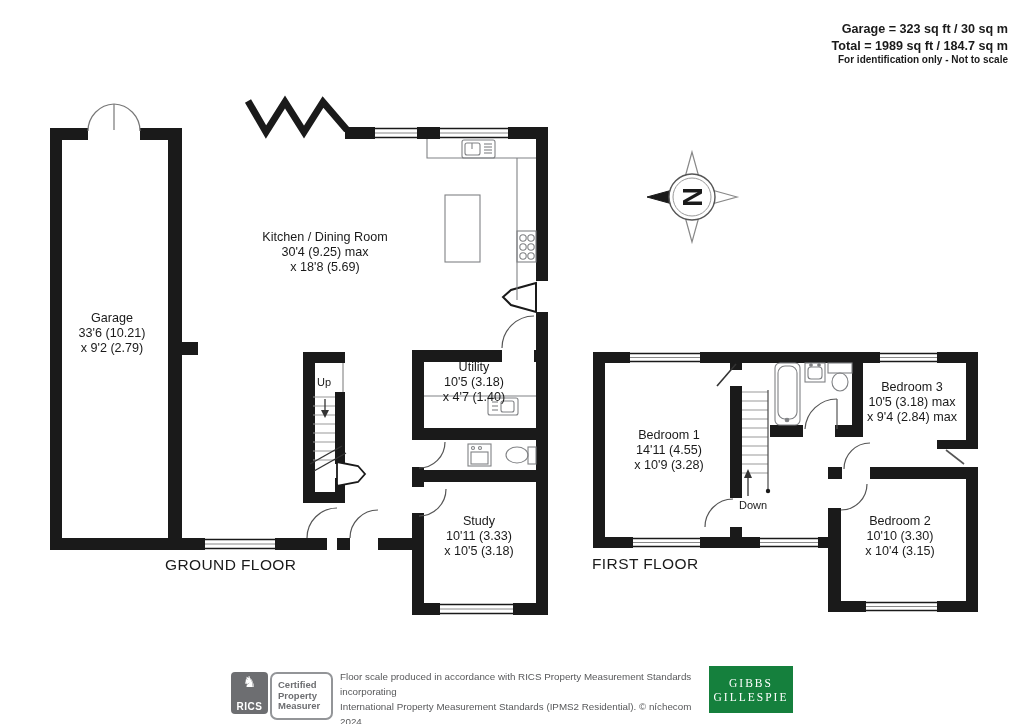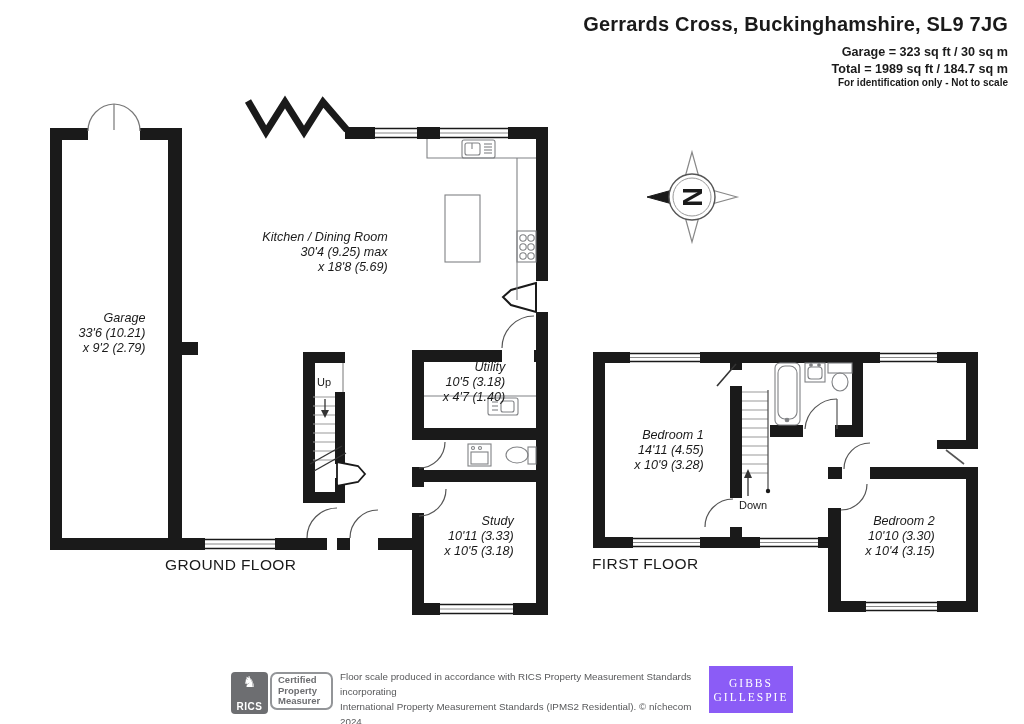--- a/index.html
+++ b/index.html
@@ -7,38 +7,38 @@
           font-family:"Liberation Sans", sans-serif;color:#1a1a1a;}
   .plan-svg{position:absolute;left:0;top:0;}
 
   
   .header{position:absolute;top:13px;right:16px;text-align:right;}
   .header .title{font-size:20px;font-weight:700;letter-spacing:0.2px;}
   .header .area-lines{margin-top:8px;font-size:12.6px;font-weight:700;line-height:16.5px;}
   .header .id-note{margin-top:0;font-size:10px;font-weight:700;}
 
   
-  .room-label{position:absolute;transform:translateX(-50%);text-align:right;
-              font-size:12.6px;line-height:15.2px;white-space:nowrap;font-style:italic;}
+  .room-label{position:absolute;transform:translateX(-50%);text-align:center;
+              font-size:12.6px;line-height:15.2px;white-space:nowrap;}
   .floor-label{position:absolute;font-size:15.5px;letter-spacing:0.4px;}
   .stair-label{position:absolute;transform:translateX(-50%);font-size:11px;}
 
   
   .footer-rics{position:absolute;left:231px;top:672px;width:37px;height:42px;background:#6d6e71;
                border-radius:4px;display:flex;flex-direction:column;align-items:center;
                justify-content:space-between;padding:2px 0;box-sizing:border-box;}
   .rics-emblem{color:#fff;font-size:15px;line-height:16px;font-family:"DejaVu Sans", sans-serif;}
   .rics-word{color:#fff;font-size:10px;font-weight:700;letter-spacing:0.5px;}
-  .footer-cert{position:absolute;left:270px;top:672px;width:63px;height:38px;border:2px solid #939598;
+  .footer-cert{position:absolute;left:270px;top:672px;width:63px;height:48px;border:2px solid #939598;
                border-radius:7px;box-sizing:border-box;display:flex;flex-direction:column;
                justify-content:center;padding-left:6px;font-size:9.5px;font-weight:700;
                color:#6d6e71;line-height:10.5px;}
   .footer-disclaimer{position:absolute;left:340px;top:669px;width:370px;font-size:9.8px;
                line-height:15px;color:#58595b;}
-  .footer-brand{position:absolute;left:709px;top:666px;width:84px;height:47px;background:#8b5cf6;
+  .footer-brand{position:absolute;left:709px;top:666px;width:84px;height:47px;background:#15803d;
                display:flex;flex-direction:column;align-items:center;justify-content:center;
                color:#fff;font-family:"Liberation Serif", serif;font-size:11.5px;
                letter-spacing:2px;line-height:14px;}
 </style>
 </head>
 <body>
 
 <div class="canvas">
 
   <svg class="plan-svg" width="1024" height="724" viewBox="0 0 1024 724">
@@ -293,21 +293,20 @@
       <polygon points="692,152 684,181 700,181" fill="#fff" stroke="#888" stroke-width="1.2"></polygon>
       <polygon points="737,197 708,189 708,205" fill="#fff" stroke="#888" stroke-width="1.2"></polygon>
       <polygon points="692,242 684,213 700,213" fill="#fff" stroke="#888" stroke-width="1.2"></polygon>
       <circle cx="692" cy="197" r="23" fill="#fff" stroke="#555" stroke-width="1.4"></circle>
       <circle cx="692" cy="197" r="19" fill="#fff" stroke="#999" stroke-width="1"></circle>
       <text x="692" y="197" transform="rotate(90 692 197)" text-anchor="middle" dominant-baseline="central" font-family="Liberation Sans, sans-serif" font-size="27" font-weight="bold" fill="#1a1a1a">N</text>
     </g>
   </svg>
 
   <div class="header">
-    <div class="title">Gerrards Cross, Buckinghamshire, SL9 7JG</div>
     <div class="area-lines">
       <div>Garage = 323 sq ft / 30 sq m</div>
       <div>Total = 1989 sq ft / 184.7 sq m</div>
     </div>
     <div class="id-note">For identification only - Not to scale</div>
   </div>
 
   <div class="room-label" style="left:112px;top:311px">
     <div>Garage</div>
     <div>33'6 (10.21)</div>
@@ -326,20 +325,25 @@
   <div class="room-label" style="left:479px;top:514px">
     <div>Study</div>
     <div>10'11 (3.33)</div>
     <div>x 10'5 (3.18)</div>
   </div>
   <div class="room-label" style="left:669px;top:428px">
     <div>Bedroom 1</div>
     <div>14'11 (4.55)</div>
     <div>x 10'9 (3.28)</div>
   </div>
+  <div class="room-label" style="left:912px;top:380px">
+    <div>Bedroom 3</div>
+    <div>10'5 (3.18) max</div>
+    <div>x 9'4 (2.84) max</div>
+  </div>
   <div class="room-label" style="left:900px;top:514px">
     <div>Bedroom 2</div>
     <div>10'10 (3.30)</div>
     <div>x 10'4 (3.15)</div>
   </div>
 
   <div class="stair-label" style="left:324px;top:376px">Up</div>
   <div class="stair-label" style="left:753px;top:499px">Down</div>
 
   <div class="floor-label" style="left:165px;top:556px">GROUND FLOOR</div>

